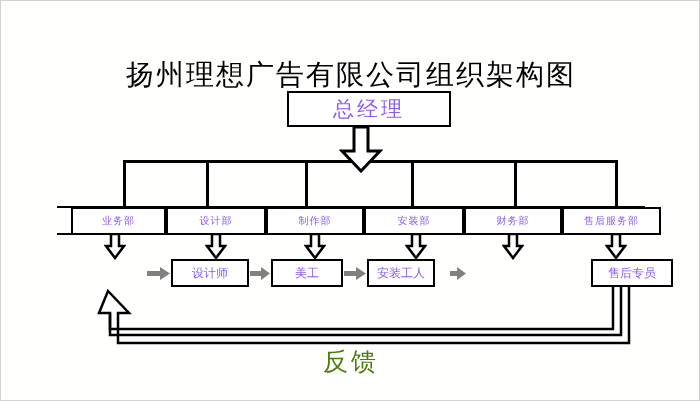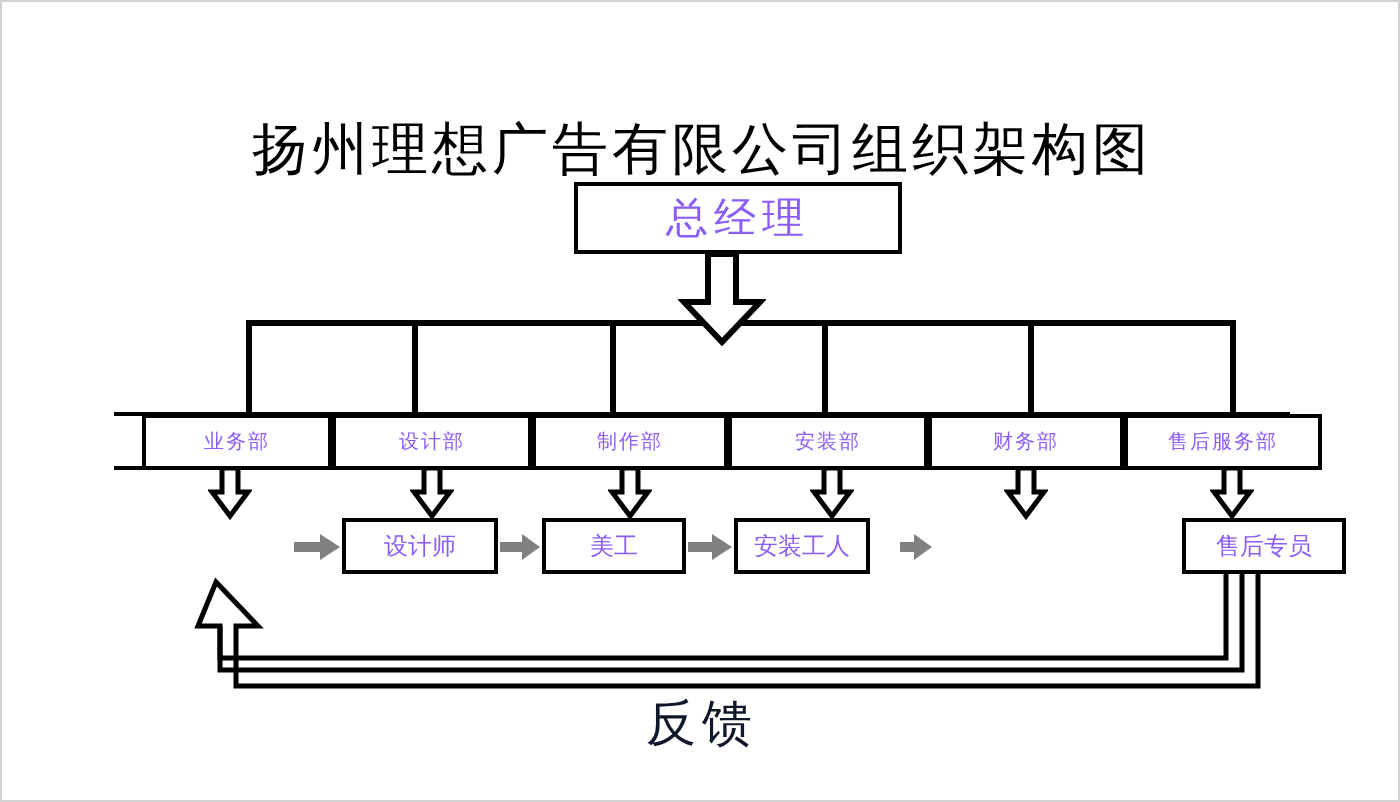--- a/index.html
+++ b/index.html
@@ -90,21 +90,21 @@
     z-index: 6;
   }
   #feedback-label {
     position: absolute;
     left: 0;
     top: 344px;
     width: 700px;
     text-align: center;
     font-size: 25px;
     letter-spacing: 3px;
-    color: #0f172a;
+    color: #4d7c0f;
     white-space: nowrap;
   }
   .small-drop {
     position: absolute;
     z-index: 4;
   }
 </style>
 </head>
 <body>
 

